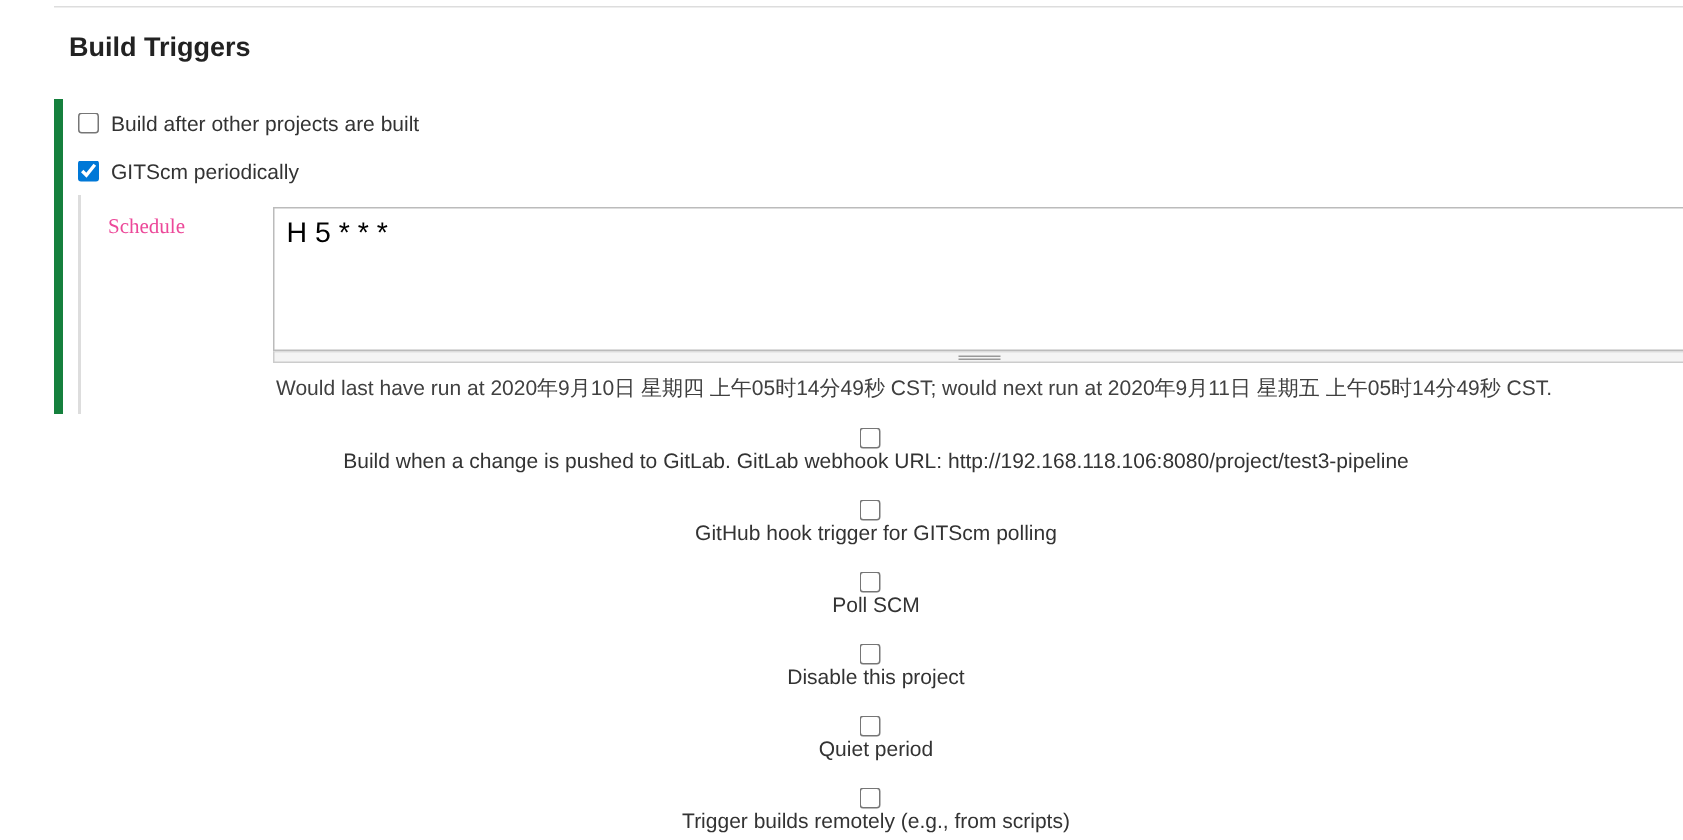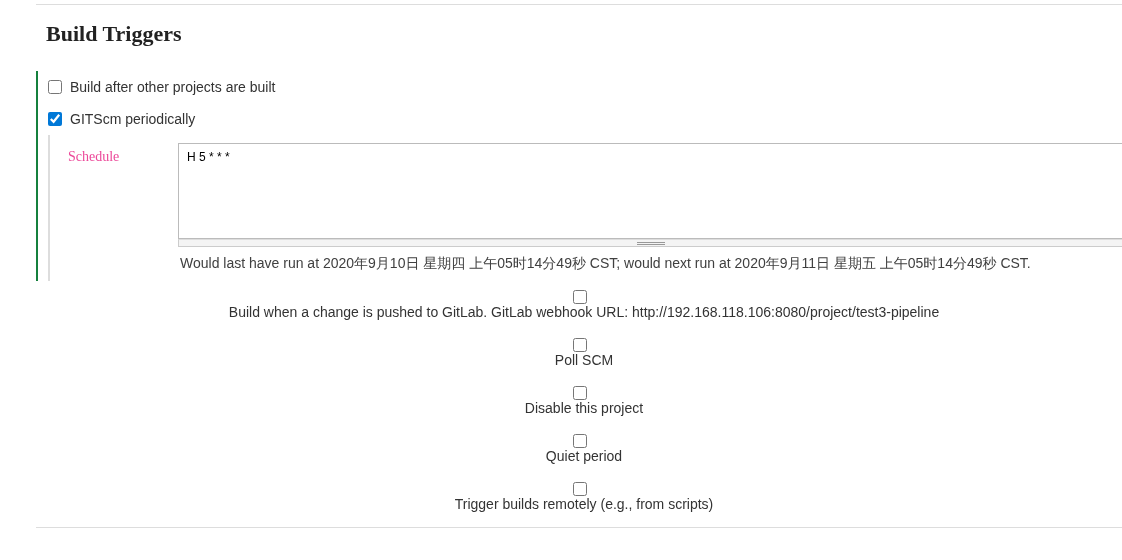--- a/index.html
+++ b/index.html
@@ -12,28 +12,27 @@
     }
     .page {
       padding: 0 0 20px 0;
     }
     .top-divider {
       border-top: 1px solid #ddd;
       margin-top: 4px;
       margin-left: 36px;
     }
     .section-title {
-      font-size: 22px;
+      font-size: 18px;
       font-weight: 700;
       padding: 16px 0 24px 46px;
       color: #222;
-      font-family: Liberation Serif, serif;
     }
     .triggers-block {
-      border-left: 2px solid #15803d;
+      border-left: 6px solid #15803d;
       margin-left: 36px;
     }
     .trigger-row {
       display: flex;
       align-items: center;
       padding: 8px 0 8px 10px;
     }
     .trigger-row input[type="checkbox"] {
       width: 14px;
       height: 14px;
@@ -63,21 +62,21 @@
       display: flex;
       flex-direction: column;
     }
     .schedule-textarea {
       width: 100%;
       height: 96px;
       border: 1px solid #bbb;
       border-right: none;
       padding: 6px 8px;
       font-family: "Segoe UI", Arial, sans-serif;
-      font-size: 12px;
+      font-size: 19px;
       resize: none;
       outline: none;
     }
     .resize-handle {
       height: 8px;
       background: #f4f4f4;
       border: 1px solid #ccc;
       border-right: none;
       border-top: 1px solid #ddd;
       margin-bottom: 4px;
@@ -150,20 +149,24 @@
     </div>
   </div>
 
   <div class="simple-triggers">
     <div class="simple-row">
       <input type="checkbox" style="">
       <span class="trigger-label">Build when a change is pushed to GitLab. GitLab webhook URL: http://192.168.118.106:8080/project/test3-pipeline</span>
     </div>
 
 
+    <div class="simple-row">
+      <input type="checkbox" style="">
+      <span class="trigger-label">GitHub hook trigger for GITScm polling</span>
+    </div>
 
     <div class="simple-row">
       <input type="checkbox" style="">
       <span class="trigger-label">Poll SCM</span>
     </div>
 
     <div class="simple-row">
       <input type="checkbox" style="">
       <span class="trigger-label">Disable this project</span>
     </div>

